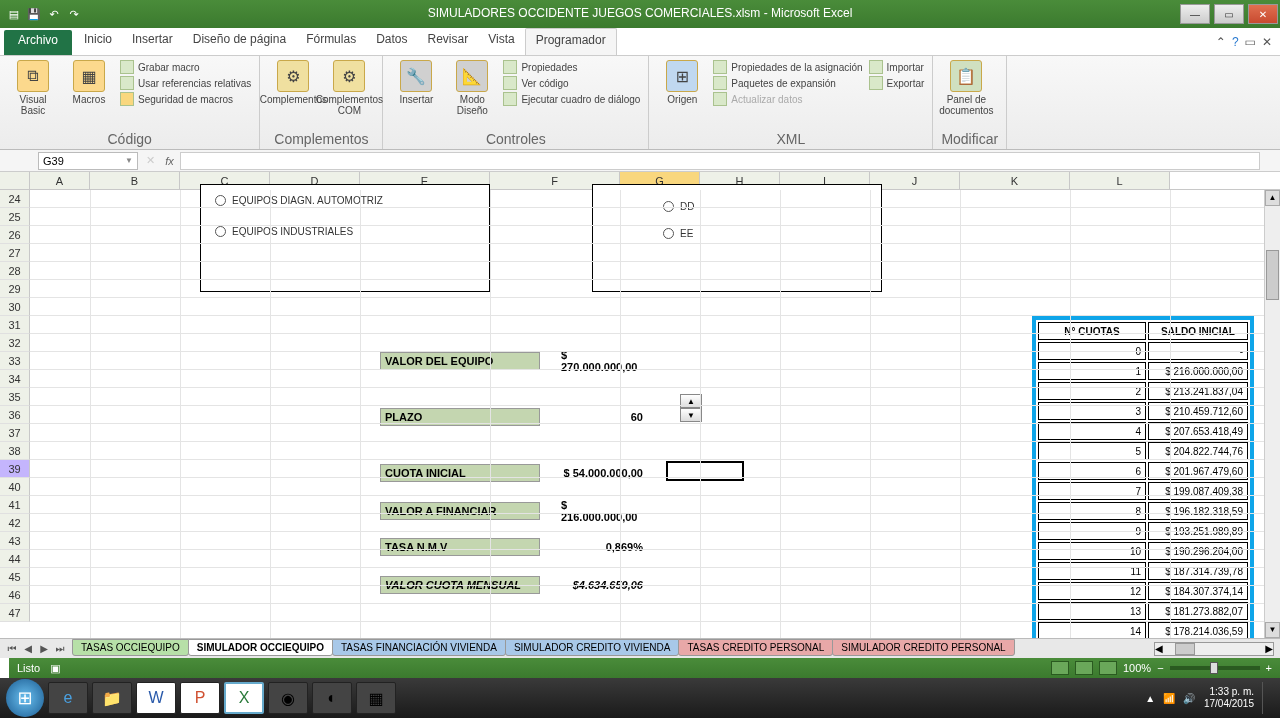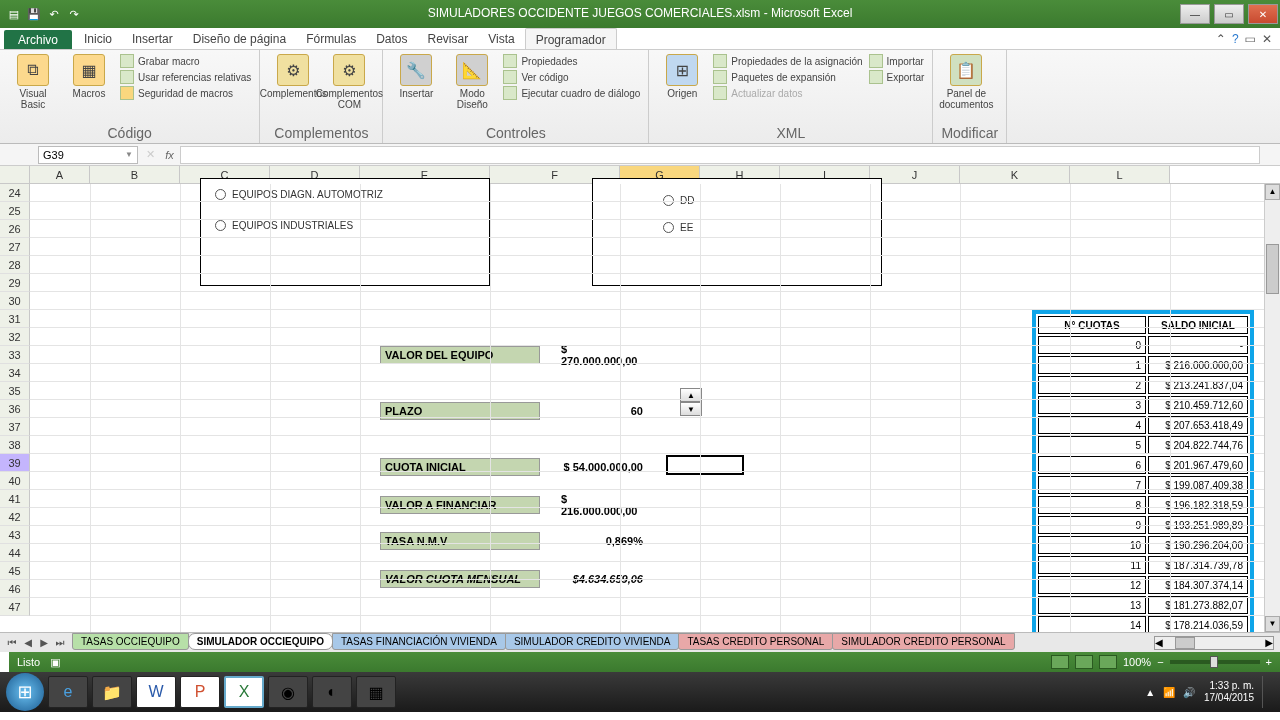--- a/index.html
+++ b/index.html
@@ -4,21 +4,21 @@
 <style>
 * { margin:0; padding:0; box-sizing:border-box; font-family:"Segoe UI",Tahoma,sans-serif; }
 body { background:#fff; width:1280px; height:720px; overflow:hidden; font-size:11px; }
 .titlebar { height:28px; background:linear-gradient(#4a8c3a,#3b7a2e); display:flex; align-items:center; color:#fff; position:relative; }
 .qat { display:flex; gap:4px; padding:0 6px; align-items:center; }
 .qat span { width:16px; height:16px; display:flex; align-items:center; justify-content:center; font-size:11px; }
 .title-text { position:absolute; left:50%; transform:translateX(-50%); font-size:12px; top:6px; }
 .win-btns { margin-left:auto; display:flex; }
 .win-btns div { width:30px; height:20px; display:flex; align-items:center; justify-content:center; background:linear-gradient(#eee,#ccc); border:1px solid #999; margin:3px 2px; color:#333; font-size:10px; }
 .win-btns .close { background:linear-gradient(#e07050,#c84a30); color:#fff; }
-.menubar { height:22px; background:#fff; display:flex; border-bottom:1px solid #ccc; align-items:stretch; }
+.menubar { height:28px; background:#fff; display:flex; border-bottom:1px solid #ccc; align-items:stretch; }
 .file-tab { background:#217346; color:#fff; padding:3px 14px 0; font-size:12px; border-radius:2px 2px 0 0; margin:2px 2px 0 4px; }
 .menutab { padding:4px 10px 0; font-size:12px; color:#444; }
 .menutab.active { background:#f5f5f5; border:1px solid #ccc; border-bottom:none; border-radius:2px 2px 0 0; }
 .help-icons { margin-left:auto; display:flex; gap:6px; padding-right:8px; align-items:center; color:#555; font-size:12px; }
 .ribbon { height:94px; background:linear-gradient(#f8f8f8,#ececec); border-bottom:1px solid #bbb; display:flex; }
 .rgroup { border-right:1px solid #ccc; padding:4px 8px 2px; display:flex; flex-direction:column; justify-content:space-between; }
 .rgroup-lbl { text-align:center; font-size:14px; color:#666; }
 .rgroup-body { display:flex; gap:6px; align-items:flex-start; height:70px; }
 .big-btn { display:flex; flex-direction:column; align-items:center; width:50px; font-size:10px; color:#444; text-align:center; gap:2px; }
 .big-btn .ico { width:32px; height:32px; background:#fcd98d; border:1px solid #c9a84a; border-radius:3px; display:flex; align-items:center; justify-content:center; font-size:16px; }
@@ -52,21 +52,21 @@
 .amort-table th,.amort-table td { border:1px solid #000; height:18px; padding:0 4px; }
 .amort-table th { font-weight:bold; text-align:center; background:#fff; }
 .amort-table td.n { text-align:right; }
 .sheet-tabs { height:20px; background:#e8e8e8; border-top:1px solid #bbb; display:flex; align-items:center; font-size:10px; }
 .nav-btns { display:flex; gap:0; padding:0 4px; }
 .nav-btns span { width:16px; text-align:center; color:#555; }
 .stab { padding:2px 8px; border:1px solid #999; background:#fff; margin-right:-1px; border-radius:0 0 3px 3px; position:relative; top:-1px; }
 .stab.green { background:#b7e0a8; }
 .stab.blue { background:#a8c8e8; }
 .stab.red { background:#e8a8a8; }
-.stab.active { background:#fff; font-weight:bold;border-radius:7px; }
+.stab.active { background:#fff; font-weight:bold; }
 .hscroll { flex:0 0 120px; height:14px; border:1px solid #999; margin:0 6px 0 auto; display:flex; background:#eee; }
 .hscroll .thumb { width:20px; background:#ccc; border:1px solid #999; margin:0 12px; }
 .statusbar { height:20px; background:linear-gradient(#4a8c3a,#3b7a2e); color:#fff; display:flex; align-items:center; padding:0 8px; font-size:11px; gap:10px;margin-left:9px; }
 .statusbar .right { margin-left:auto; display:flex; gap:6px; align-items:center; }
 .view-btn { width:18px; height:14px; border:1px solid #2a5a20; background:#6aa85a; }
 .zoom-slider { width:90px; height:4px; background:#2a5a20; position:relative; }
 .zoom-slider .thumb { position:absolute; width:8px; height:12px; background:#ddd; border:1px solid #555; top:-4px; left:45%; }
 .taskbar { height:40px; background:linear-gradient(#3a3a3a,#1a1a1a); display:flex; align-items:center; padding:0 6px; gap:4px; }
 .start { width:38px; height:38px; border-radius:50%; background:radial-gradient(#6ac0f0,#1a5a90); display:flex; align-items:center; justify-content:center; }
 .tb-ico { width:40px; height:32px; background:#444; border:1px solid #222; border-radius:2px; display:flex; align-items:center; justify-content:center; font-size:16px; }

